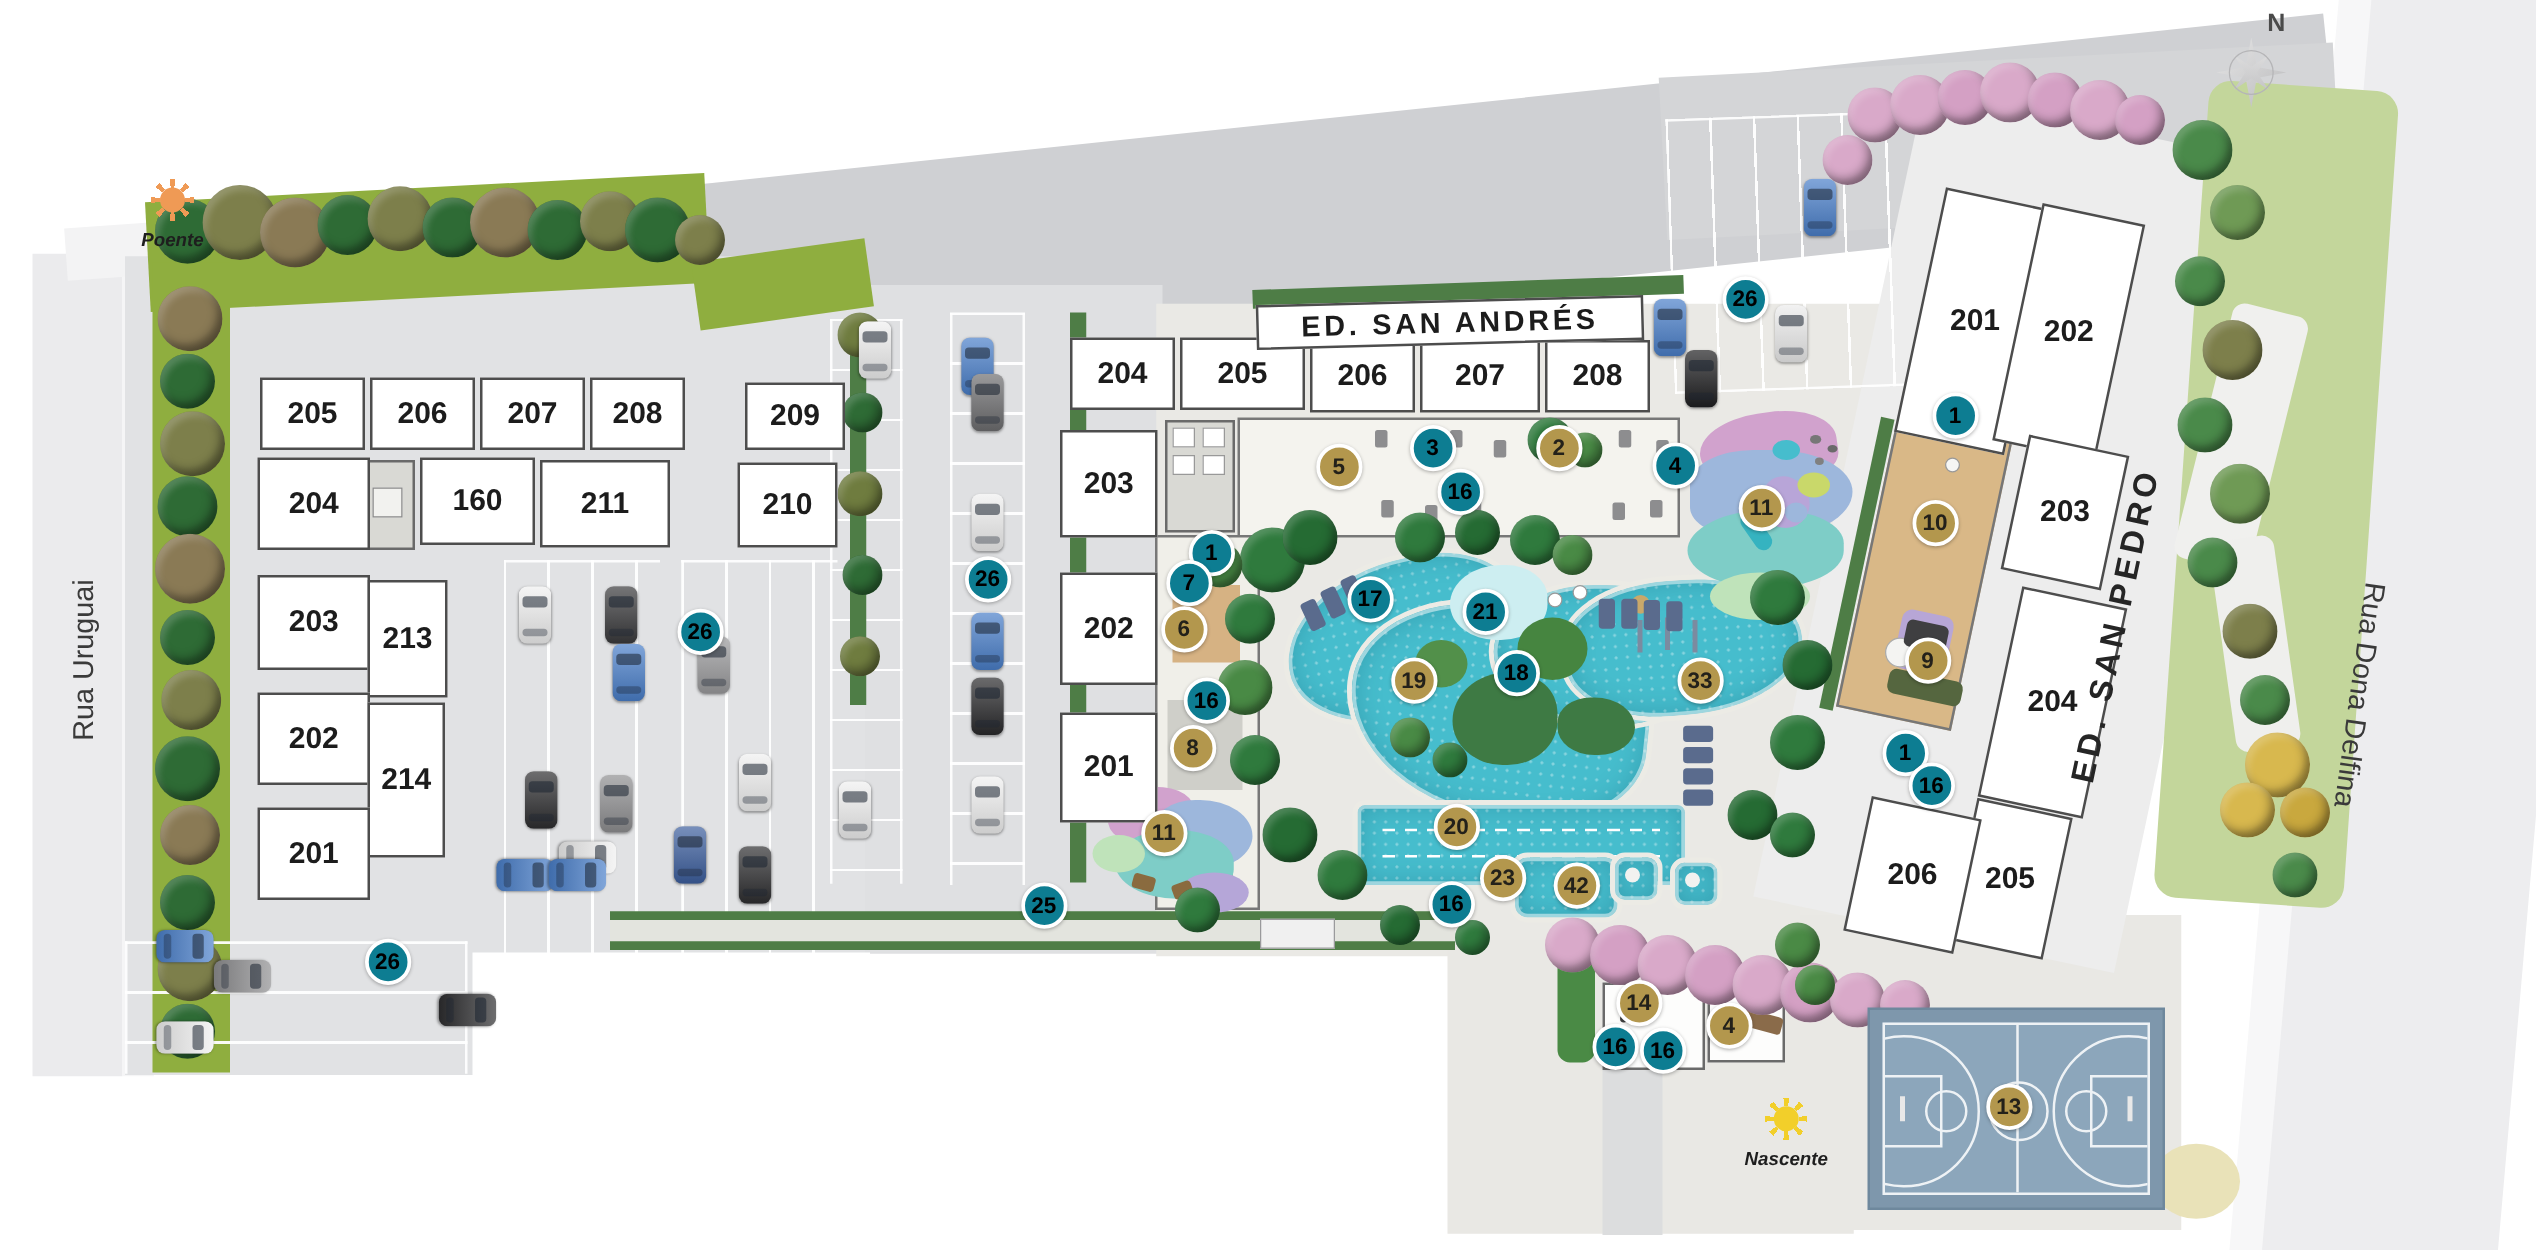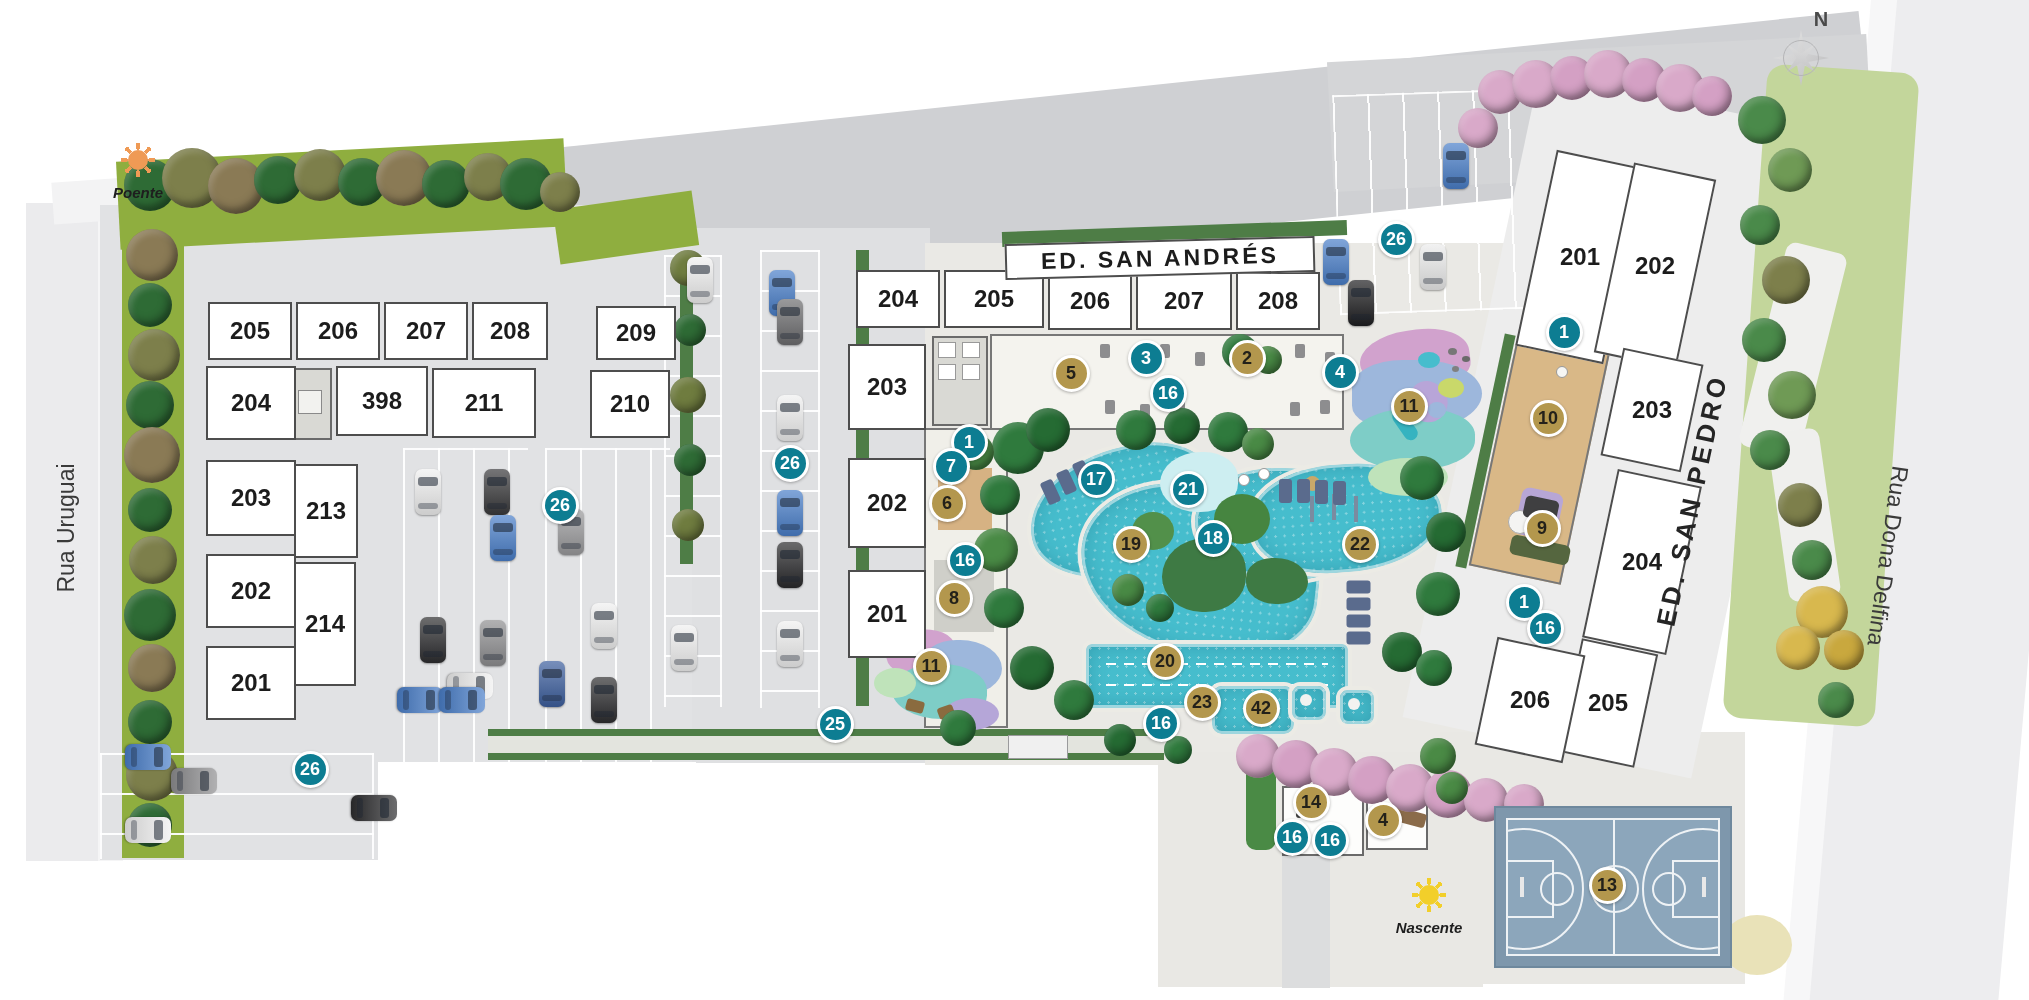--- a/index.html
+++ b/index.html
@@ -10,21 +10,21 @@
   .rowsV{background-image:repeating-linear-gradient(90deg,rgba(255,255,255,.95) 0 2px,transparent 2px 35px);box-shadow:inset 0 2px 0 rgba(255,255,255,.9),inset 0 -2px 0 rgba(255,255,255,.9);}
   .stairs{background-image:repeating-linear-gradient(90deg,#b5b5b8 0 2px,#f0f0f0 2px 8px);border:1px solid #9a9a9c;}
   .dash{background-image:repeating-linear-gradient(90deg,#fff 0 10px,transparent 10px 18px);}
   .pool{background:#46bdcd;background-image:radial-gradient(rgba(255,255,255,.35) 1px,transparent 1.4px);background-size:9px 9px;box-shadow:inset 0 0 0 3px rgba(255,255,255,.5),inset 0 0 22px rgba(0,70,90,.28);outline:4px solid #ecebe5;}
   .tree{position:absolute;border-radius:50%;box-shadow:inset -4px -5px 8px rgba(0,0,0,.35),inset 3px 4px 6px rgba(255,255,255,.2);}
   .car{position:absolute;width:26px;height:46px;border-radius:7px;box-shadow:0 1px 2px rgba(0,0,0,.35);}
   .car .ws{position:absolute;left:3px;right:3px;top:8px;height:9px;border-radius:3px;background:rgba(25,35,48,.55);}
   .car .wr{position:absolute;left:3px;right:3px;bottom:6px;height:6px;border-radius:3px;background:rgba(25,35,48,.35);}
   .unit{position:absolute;background:#fff;border:2px solid #4d4d4d;display:flex;align-items:center;justify-content:center;font-weight:700;font-size:24px;color:#1c1c1c;z-index:5;box-sizing:border-box;}
   .marker{position:absolute;width:37px;height:37px;border-radius:50%;border:3px solid #fff;box-sizing:border-box;display:flex;align-items:center;justify-content:center;font-weight:700;font-size:18px;z-index:9;box-shadow:0 1px 3px rgba(0,0,0,.3);}
-  .marker.teal{background:#0d7d92;color:#ffffff;}
+  .marker.teal{background:#0d7d92;color:#000000;}
   .marker.gold{background:#b3974d;color:#23211a;}
   .map-label{position:absolute;z-index:8;display:flex;align-items:center;justify-content:center;text-align:center;}
   #title-sj{left:250px;top:258px;width:290px;height:42px;background:#fff;border:2px solid #4d4d4d;font-weight:700;font-size:24px;letter-spacing:3px;color:#1c1c1c;z-index:6;box-sizing:border-box;}
   #title-sa{left:1005px;top:240px;width:310px;height:36px;background:#fff;border:2px solid #4d4d4d;font-weight:700;font-size:23px;letter-spacing:3px;color:#1c1c1c;transform:rotate(-1.5deg);z-index:6;box-sizing:border-box;}
   #title-sp{left:1562px;top:480px;width:260px;height:40px;font-weight:700;font-size:26px;letter-spacing:4px;color:#252525;transform:rotate(-78deg);z-index:7;}
   #street-uruguai{left:-44px;top:508px;width:220px;height:40px;font-size:23px;color:#3a3a3a;transform:rotate(-90deg);}
   #street-delfina{left:1758px;top:536px;width:260px;height:40px;font-size:23px;color:#3a3a3a;transform:rotate(98deg);}
   .sun{position:absolute;width:44px;height:44px;z-index:8;}
   .sun .rays{position:absolute;inset:0;background:repeating-conic-gradient(from -8deg,var(--sc) 0 16deg,transparent 16deg 45deg);
     -webkit-mask:radial-gradient(circle at center,transparent 0 10px,#000 10px 17px,transparent 17px);
@@ -437,21 +437,21 @@
     <div class="unit" style="left: 472px; top: 302px; width: 76px; height: 58px;">
       <span>208</span>
     </div>
     <div class="unit" style="left: 596px; top: 306px; width: 80px; height: 54px;">
       <span>209</span>
     </div>
     <div class="unit" style="left: 206px; top: 366px; width: 90px; height: 74px;">
       <span>204</span>
     </div>
     <div class="unit" style="left: 336px; top: 366px; width: 92px; height: 70px;">
-      <span>398</span>
+      <span>160</span>
     </div>
     <div class="unit" style="left: 432px; top: 368px; width: 104px; height: 70px;">
       <span>211</span>
     </div>
     <div class="unit" style="left: 590px; top: 370px; width: 80px; height: 68px;">
       <span>210</span>
     </div>
     <div class="unit" style="left: 206px; top: 460px; width: 90px; height: 76px;">
       <span>203</span>
     </div>
@@ -521,21 +521,21 @@
     <div class="marker teal" style="left: 950.5px; top: 423.5px;">1</div>
     <div class="marker teal" style="left: 932.5px; top: 447.5px;">7</div>
     <div class="marker teal" style="left: 771.5px; top: 444.5px;">26</div>
     <div class="marker teal" style="left: 541.5px; top: 486.5px;">26</div>
     <div class="marker gold" style="left: 928.5px; top: 484.5px;">6</div>
     <div class="marker gold" style="left: 1523.5px; top: 509.5px;">9</div>
     <div class="marker teal" style="left: 1077.5px; top: 460.5px;">17</div>
     <div class="marker teal" style="left: 1169.5px; top: 470.5px;">21</div>
     <div class="marker gold" style="left: 1112.5px; top: 525.5px;">19</div>
     <div class="marker teal" style="left: 1194.5px; top: 519.5px;">18</div>
-    <div class="marker gold" style="left: 1341.5px; top: 525.5px;">22</div>
+    <div class="marker gold" style="left: 1341.5px; top: 525.5px;">33</div>
     <div class="marker teal" style="left: 946.5px; top: 541.5px;">16</div>
     <div class="marker gold" style="left: 935.5px; top: 579.5px;">8</div>
     <div class="marker teal" style="left: 1505.5px; top: 583.5px;">1</div>
     <div class="marker teal" style="left: 1526.5px; top: 609.5px;">16</div>
     <div class="marker gold" style="left: 1146.5px; top: 642.5px;">20</div>
     <div class="marker gold" style="left: 912.5px; top: 647.5px;">11</div>
     <div class="marker gold" style="left: 1183.5px; top: 683.5px;">23</div>
     <div class="marker gold" style="left: 1242.5px; top: 689.5px;">42</div>
     <div class="marker teal" style="left: 1142.5px; top: 704.5px;">16</div>
     <div class="marker teal" style="left: 816.5px; top: 705.5px;">25</div>

